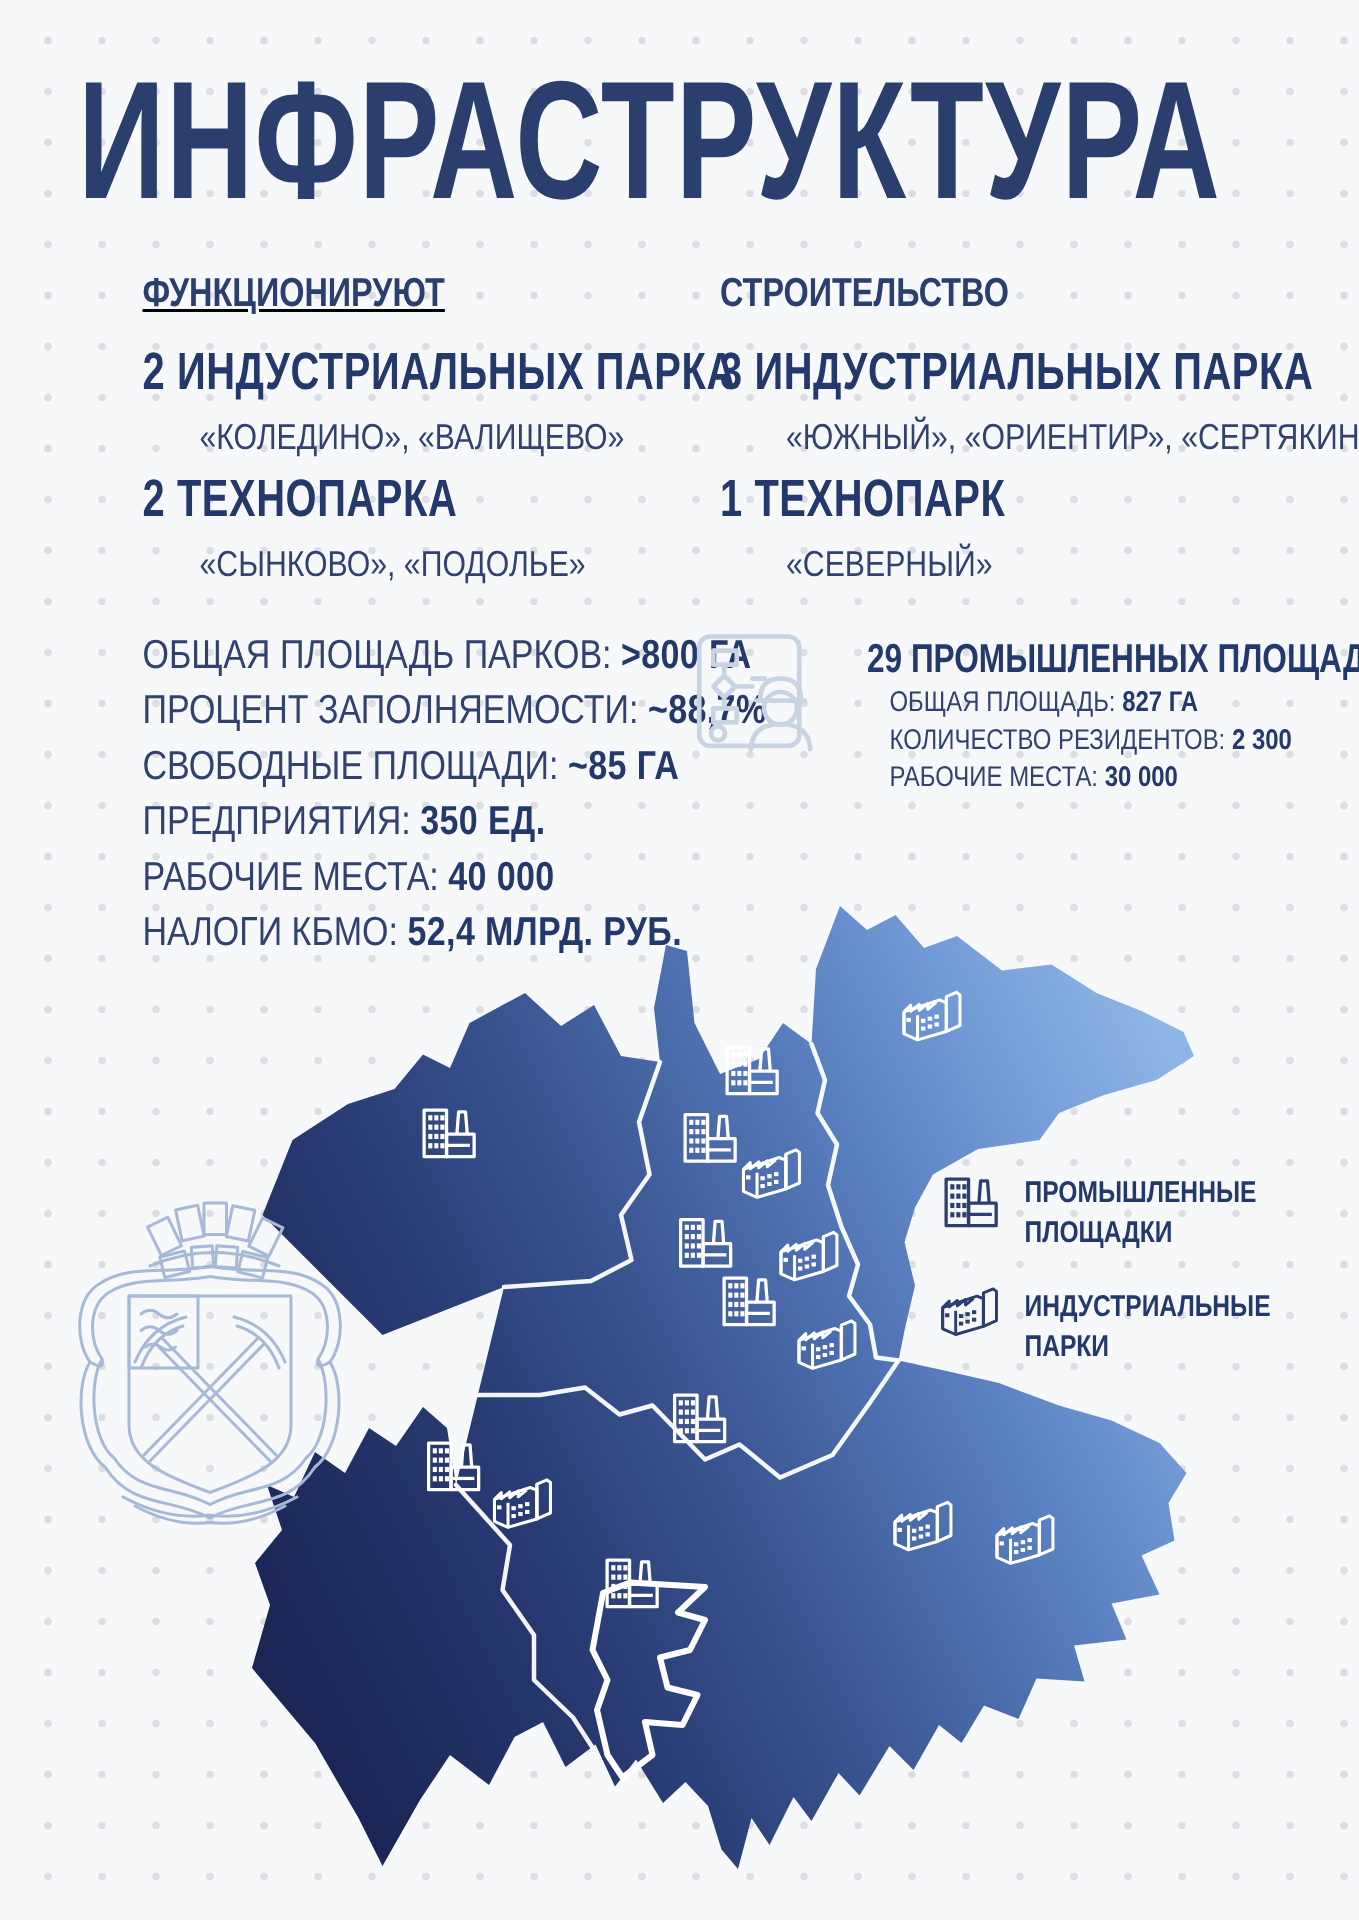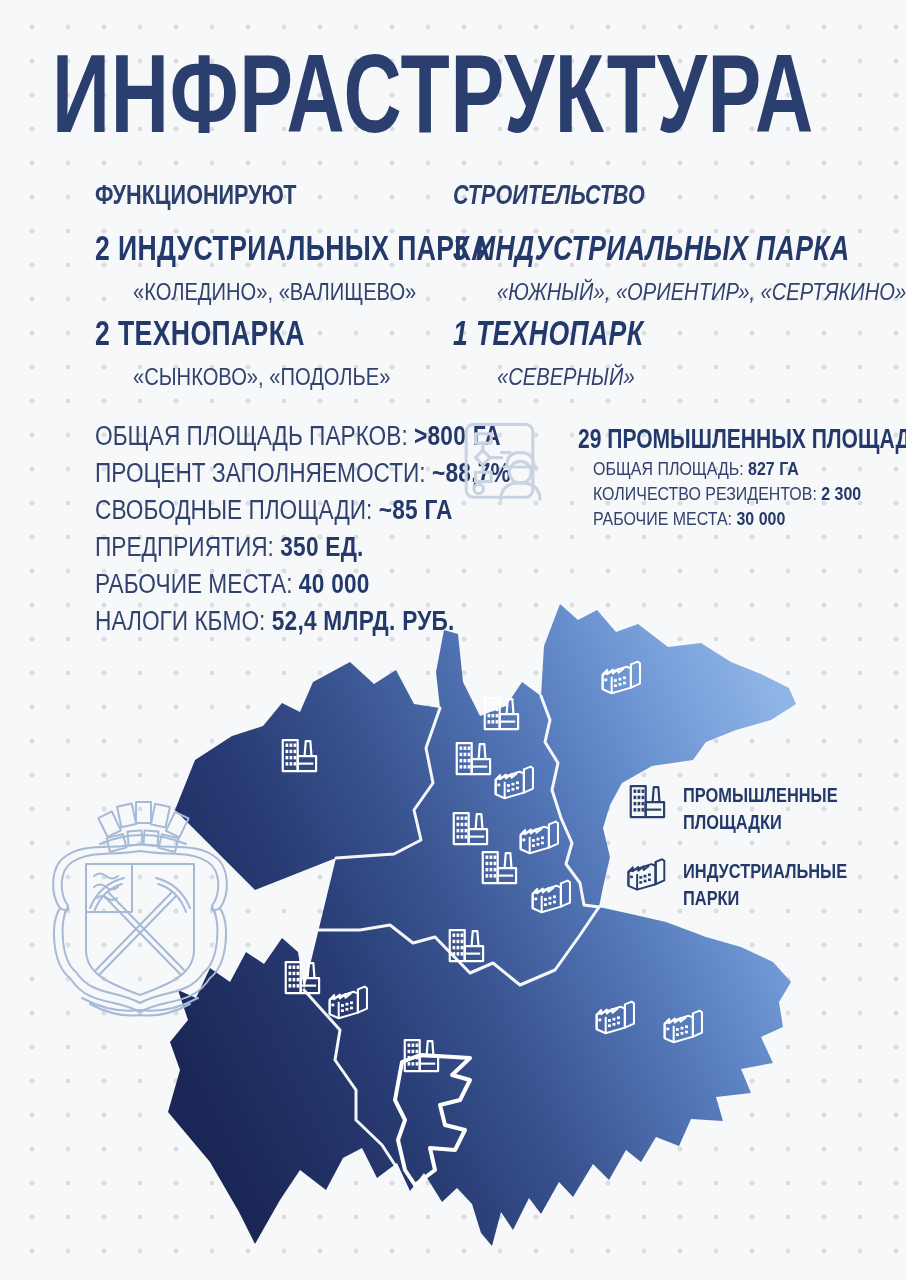--- a/index.html
+++ b/index.html
@@ -11,22 +11,22 @@
       #f7f8f9;
   }
 
   .page-title{
     position:absolute;left:52px;top:38px;font-size:112px;font-weight:bold;
     color:#2b3f6e;line-height:1;letter-spacing:1px;
     transform:scaleX(.72);transform-origin:left top;white-space:nowrap;
   }
 
   .col{position:absolute;top:180px;}
-  .col-left{left:95px;}
-  .col-right{left:453px;font-style:italic;}
+  .col-left{left:95px;text-decoration:underline;}
+  .col-right{left:480px;}
   .col-header{font-size:27px;font-weight:bold;color:#2b3f6e;transform:scaleX(.8);transform-origin:left top;white-space:nowrap;}
   .item-title{position:absolute;font-size:35px;font-weight:bold;color:#24396b;
     transform:scaleX(.76);transform-origin:left top;white-space:nowrap;letter-spacing:.5px;}
   .item-sub{position:absolute;font-size:24px;font-weight:normal;color:#32426f;
     transform:scaleX(.84);transform-origin:left top;white-space:nowrap;}
 
   .stats{position:absolute;left:95px;top:421px;}
   .stat-row{height:37px;font-size:27px;color:#32426f;transform:scaleX(.84);transform-origin:left top;white-space:nowrap;}
   .stat-row b{color:#24396b;letter-spacing:.3px;}
 

